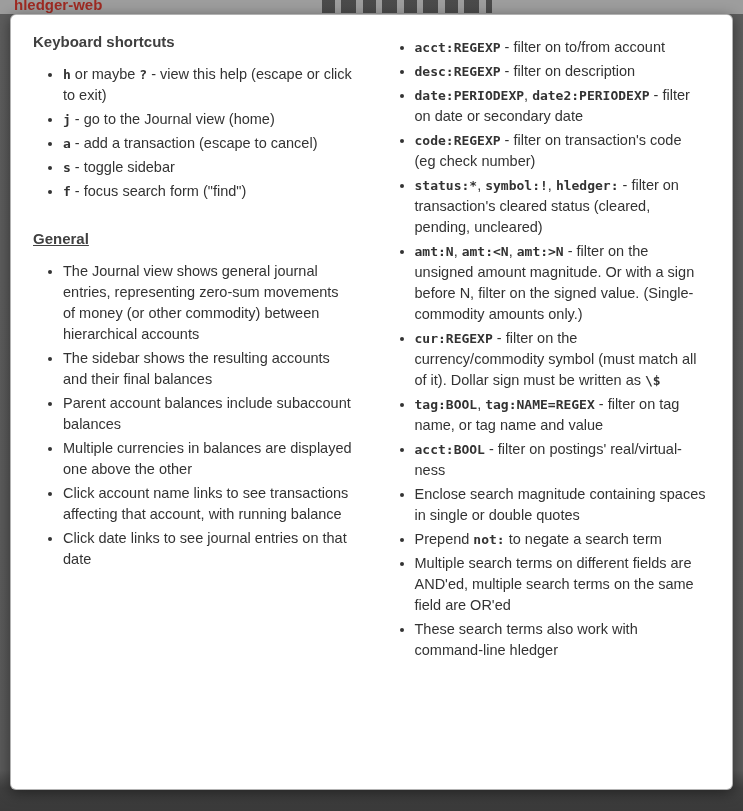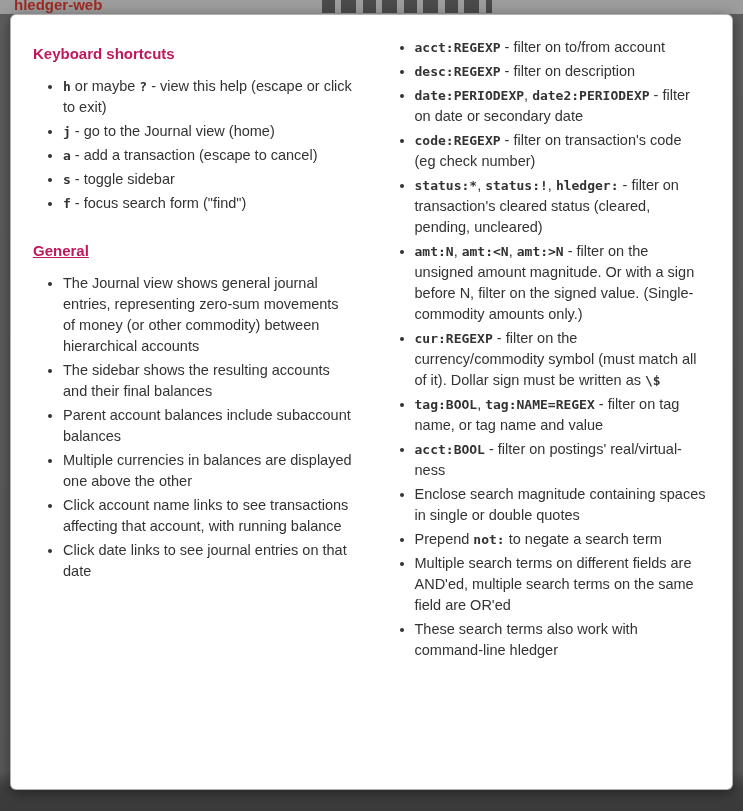--- a/index.html
+++ b/index.html
@@ -69,22 +69,22 @@
   .modal-body {
     display: flex;
     gap: 26px;
     padding: 18px 22px 24px 22px;
   }
   .col { flex: 1 1 50%; min-width: 0; }
 
   h3.section-heading {
     font-size: 15px;
     font-weight: bold;
-    color: #be185d;
-    margin: 12px 0 14px 0;
+    color: #404040;
+    margin: 0 0 14px 0;
   }
   h3.section-heading.spaced { margin-top: 28px; text-decoration: underline; }
 
   ul.help-list {
     margin: 4px;
     padding: 0 0 0 26px;
     font-size: 14.5px;
     line-height: 21px;
     color: #333;
   }
@@ -122,21 +122,21 @@
           <li><span>Click account name links to see transactions affecting that account, with running balance</span></li>
           <li><span>Click date links to see journal entries on that date</span></li>
         </ul>
     </div>
     <div class="col">
       <ul class="help-list">
           <li><code>acct:REGEXP</code><span> - filter on to/from account</span></li>
           <li><code>desc:REGEXP</code><span> - filter on description</span></li>
           <li><code>date:PERIODEXP</code><span>, </span><code>date2:PERIODEXP</code><span> - filter on date or secondary date</span></li>
           <li><code>code:REGEXP</code><span> - filter on transaction's code (eg check number)</span></li>
-          <li><code>status:*</code><span>, </span><code>status:!</code><span>, </span><code>hledger:</code><span> - filter on transaction's cleared status (cleared, pending, uncleared)</span></li>
+          <li><code>status:*</code><span>, </span><code>symbol:!</code><span>, </span><code>hledger:</code><span> - filter on transaction's cleared status (cleared, pending, uncleared)</span></li>
           <li><code>amt:N</code><span>, </span><code>amt:&lt;N</code><span>, </span><code>amt:&gt;N</code><span> - filter on the unsigned amount magnitude. Or with a sign before N, filter on the signed value. (Single-commodity amounts only.)</span></li>
           <li><code>cur:REGEXP</code><span> - filter on the currency/commodity symbol (must match all of it). Dollar sign must be written as </span><code>\$</code></li>
           <li><code>tag:BOOL</code><span>, </span><code>tag:NAME=REGEX</code><span> - filter on tag name, or tag name and value</span></li>
           <li><code>acct:BOOL</code><span> - filter on postings' real/virtual-ness</span></li>
           <li><span>Enclose search magnitude containing spaces in single or double quotes</span></li>
           <li><span>Prepend </span><code>not:</code><span> to negate a search term</span></li>
           <li><span>Multiple search terms on different fields are AND'ed, multiple search terms on the same field are OR'ed</span></li>
           <li><span>These search terms also work with command-line hledger</span></li>
         </ul>
     </div>

